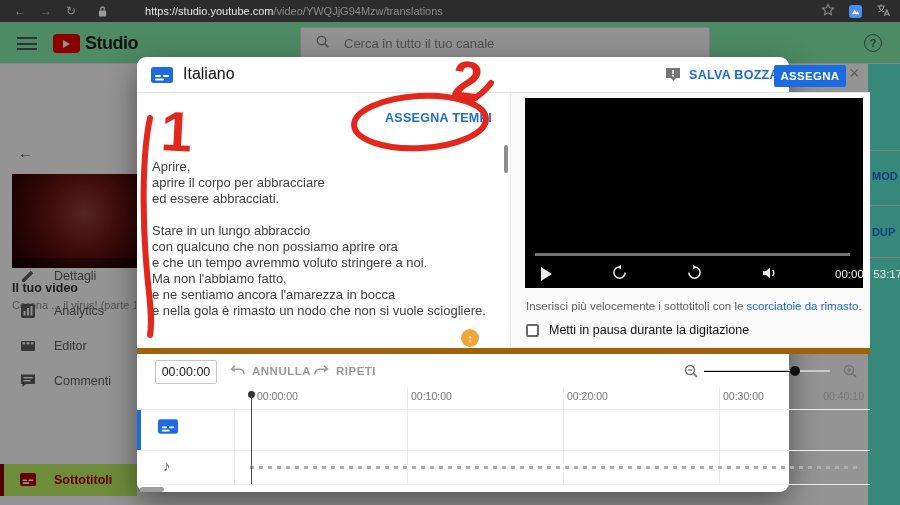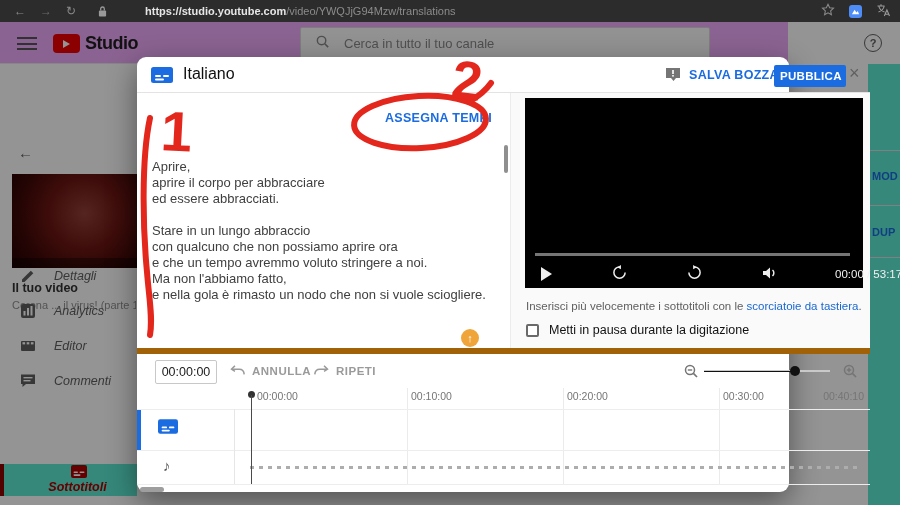--- a/index.html
+++ b/index.html
@@ -5,27 +5,27 @@
   html,body{margin:0;padding:0;}
   *{box-sizing:border-box;font-family:"Liberation Sans",sans-serif;}
   .stage{position:relative;width:900px;height:505px;overflow:hidden;background:#fff;}
 
   
   .browser-bar{position:absolute;left:0;top:0;width:900px;height:22px;background:#2c2c2c;
     display:flex;align-items:center;color:#9a9a9a;font-size:12px;}
   .nav-glyph{margin-left:14px;font-size:12px;color:#8a8a8a;line-height:1;}
   .lockwrap{margin-left:22px;display:flex;align-items:center;}
   .url{margin-left:8px;font-size:11px;white-space:nowrap;}
-  .url .host{color:#e6e6e6;font-weight:bold;padding-left:30px;}
+  .url .host{color:#e6e6e6;font-weight:normal;padding-left:30px;}
   .url .path{color:#8b8b8b;}
   .bar-right{margin-left:auto;display:flex;align-items:center;gap:14px;margin-right:10px;}
   .ext-icon{width:13px;height:13px;border-radius:3px;background:#4e8cf7;display:flex;align-items:center;justify-content:center;}
 
   
-  .app-header{position:absolute;left:0;top:22px;width:788px;height:42px;background:#f0abfc;border-bottom:1px solid #e8e8e8;}
+  .app-header{position:absolute;left:0;top:22px;width:900px;height:42px;background:#86efac;border-bottom:1px solid #e8e8e8;}
   .hamburger{position:absolute;left:17px;top:15px;width:20px;height:13px;display:flex;flex-direction:column;justify-content:space-between;}
   .hamburger div{height:2px;background:#555;}
   .logo{position:absolute;left:53px;top:11px;display:flex;align-items:center;}
   .logo-box{width:27px;height:19px;background:#f00000;border-radius:4px;display:flex;align-items:center;justify-content:center;}
   .logo-tri{width:0;height:0;border-left:7px solid #fff;border-top:4.5px solid transparent;border-bottom:4.5px solid transparent;}
   .logo-text{margin-left:5px;font-size:18px;font-weight:bold;color:#1f1f1f;letter-spacing:-0.5px;}
   .search-box{position:absolute;left:300px;top:5px;width:410px;height:32px;border:1px solid #d9d9d9;background:#fcfcfc;
     display:flex;align-items:center;border-radius:2px;}
   .search-input{border:none;outline:none;background:transparent;font-size:13px;color:#555;width:330px;}
   .search-input::placeholder{color:#8a8a8a;}
@@ -34,24 +34,24 @@
 
   
   .sidebar{position:absolute;left:0;top:64px;width:137px;height:441px;background:#fff;}
   .side-back{position:absolute;left:18px;top:80px;font-size:15px;color:#606060;}
   .side-title{position:absolute;left:46px;top:82px;font-size:12.5px;font-weight:bold;color:#424242;}
   .thumb{position:absolute;left:12px;top:110px;width:125px;height:94px;
     background:radial-gradient(circle at 58% 42%,#93403a 0%,#6d1713 38%,#3a0706 75%,#240303 100%);}
   .thumb-bar{position:absolute;left:0;bottom:0;width:100%;height:10px;background:rgba(0,0,0,.35);}
   .vid-title{position:absolute;left:12px;top:217px;font-size:12.5px;font-weight:bold;color:#333;}
   .vid-sub{position:absolute;left:12px;top:235px;font-size:11px;color:#909090;white-space:nowrap;overflow:hidden;width:124px;}
-  .menu-item{position:absolute;left:0;width:137px;height:32px;display:flex;align-items:center;font-style:italic;}
+  .menu-item{position:absolute;left:0;width:137px;height:32px;display:flex;align-items:center;}
   .menu-item .mi-icon{margin-left:20px;width:16px;height:16px;flex:0 0 16px;}
   .menu-item .mi-label{margin-left:18px;font-size:12.5px;color:#606060;white-space:nowrap;}
-  .menu-item.active{background:#5eead4;flex-direction:column;}
+  .menu-item.active{background:#bef264;}
   .menu-item.active .mi-label{color:#b00000;font-weight:bold;}
   .active-bar{position:absolute;left:0;top:0;width:4px;height:32px;background:#8f0000;}
 
   
   .bg-right{position:absolute;left:868px;top:64px;width:32px;height:441px;background:#5eead4;}
   .bg-right .rowline{position:absolute;left:0;width:32px;height:1px;background:#ddd;}
   .bg-action{position:absolute;left:4px;font-size:11px;font-weight:bold;color:#1b6ce0;}
 
   
   .overlay{position:absolute;left:0;top:22px;width:900px;height:483px;background:rgba(0,0,0,.42);z-index:5;}
@@ -266,35 +266,36 @@
       </span>
       <span class="dlg-title">Italiano</span>
       <span class="cc-icon" style="left:528px;top:10px;">
         <svg width="16" height="15" viewBox="0 0 16 15">
             <path d="M1 1 h14 v10 h-4 l-2.5 3 -2.5-3 H1 Z" fill="#757575"></path>
             <rect x="7.2" y="3" width="1.6" height="4" fill="#fff"></rect>
             <rect x="7.2" y="8" width="1.6" height="1.6" fill="#fff"></rect>
           </svg>
       </span>
       <span class="save-draft">SALVA BOZZA</span>
-      <button class="publish-btn">PUBBLICA</button>
+      <button class="publish-btn">ASSEGNA</button>
       <span class="dlg-close">×</span>
     </div>
 
     <span class="assign-btn">ASSEGNA TEMPI</span>
     <span class="kebab">⋮</span>
     <div class="sub-text">
       <div>Aprire,</div>
       <div>aprire il corpo per abbracciare</div>
       <div>ed essere abbracciati.</div>
       <div></div>
       <div>Stare in un lungo abbraccio</div>
       <div>con qualcuno che non possiamo aprire ora</div>
       <div>e che un tempo avremmo voluto stringere a noi.</div>
       <div>Ma non l'abbiamo fatto,</div>
+      <div>e ne sentiamo ancora l'amarezza in bocca</div>
       <div>e nella gola è rimasto un nodo che non si vuole sciogliere.</div>
     </div>
     <div class="up-fab">
         <span>↑</span>
       </div>
     <div class="vscroll"></div>
 
     <div class="right-panel">
       <div class="player">
         <div class="progress"></div>
@@ -321,21 +322,21 @@
           <span class="p-time">00:00 / 53:17</span>
           <span class="p-gear">
             <svg width="15" height="15" viewBox="0 0 16 16" stroke="#eee" stroke-width="2" fill="none">
                 <circle cx="8" cy="8" r="3"></circle>
                 <path d="M8 .8v2.4M8 12.8v2.4M.8 8h2.4M12.8 8h2.4M2.9 2.9l1.7 1.7M11.4 11.4l1.7 1.7M13.1 2.9l-1.7 1.7M4.6 11.4l-1.7 1.7"></path>
               </svg>
           </span>
         </div>
       </div>
       <div class="tip">
-        <span>Inserisci più velocemente i sottotitoli con le </span><span class="lnk">scorciatoie da tastiera</span><span>.</span>
+        <span>Inserisci più velocemente i sottotitoli con le </span><span class="lnk">scorciatoie da rimasto</span><span>.</span>
       </div>
       <div class="pause-row">
         <span class="chk"></span>
         <span class="pause-lbl">Metti in pausa durante la digitazione</span>
       </div>
     </div>
 
     <div class="timeline">
       <input class="time-input" value="00:00:00" style="">
       <span class="tl-btn" style="left:92px;">

